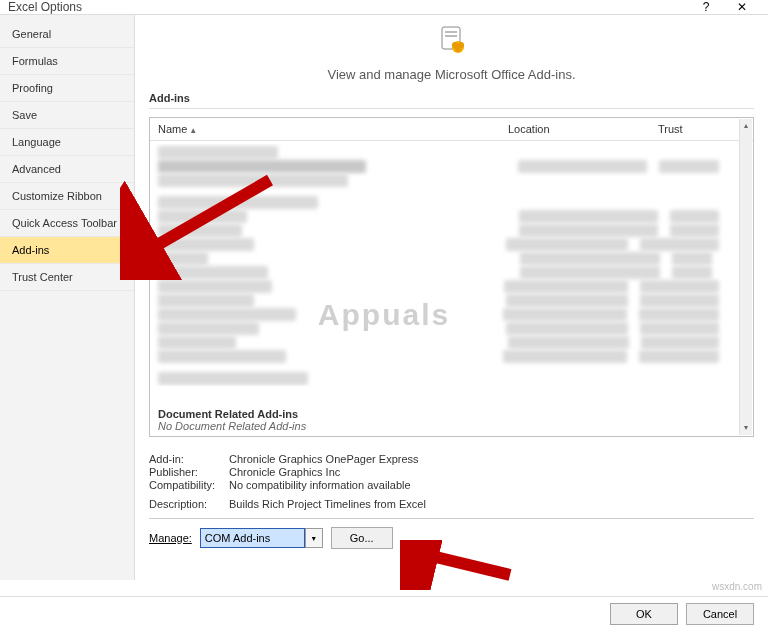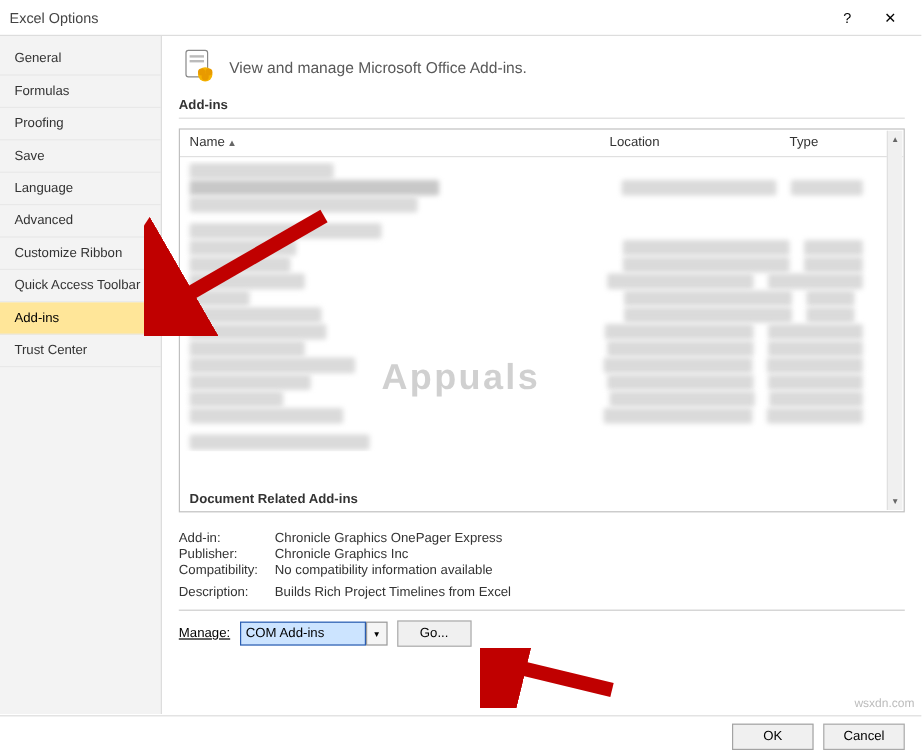--- a/index.html
+++ b/index.html
@@ -1,26 +1,26 @@
 <!DOCTYPE html>
 <html><head>
 <meta charset="utf-8">
 <style>
 * { box-sizing: border-box; margin: 0; padding: 0; }
 body { font-family: "Segoe UI", Tahoma, sans-serif; font-size: 11px; background: #fff; width: 768px; height: 630px; overflow: hidden; position: relative; }
-.titlebar { height: 30px; display: flex; align-items: center; padding: 0 8px; border-bottom: 1px solid #ddd; background: #fff; }
+.titlebar { height: 15px; display: flex; align-items: center; padding: 0 8px; border-bottom: 1px solid #ddd; background: #fff; }
 .titlebar-title { font-size: 12px; color: #444; }
 .titlebar-controls { margin-left: auto; display: flex; }
 .tb-btn { width: 36px; height: 28px; display: flex; align-items: center; justify-content: center; font-size: 12px; background: transparent; border: none; cursor: pointer; }
 .main { display: flex; height: 565px; }
 .sidebar { width: 135px; background: #f3f3f3; border-right: 1px solid #ddd; padding-top: 6px; }
 .sidebar-item { padding: 7px 12px; font-size: 11px; color: #333; cursor: pointer; border-bottom: 1px solid #e8e8e8; }
 .sidebar-item.selected { background: #ffe699; color: #000; }
 .content { flex: 1; padding: 10px 14px 0 14px; background: #fff; overflow: hidden; }
-.header-row { display: flex; align-items: center; gap: 10px; margin-bottom: 10px; }
+.header-row { display: flex; align-items: center; gap: 10px; margin-bottom: 10px; flex-direction: column; }
 .header-icon { width: 32px; height: 32px; position: relative; }
 .header-icon svg { width: 32px; height: 32px; }
 .header-text { font-size: 13px; color: #595959; }
 .section-title { font-size: 11px; font-weight: bold; color: #333; margin: 6px 0 4px 0; }
 .divider { height: 1px; background: #ddd; margin: 2px 0 8px 0; }
 .list-box { border: 1px solid #c0c0c0; height: 320px; position: relative; background: #fff; }
 .list-header { display: flex; padding: 5px 8px; border-bottom: 1px solid #e0e0e0; font-size: 11px; color: #333; }
 .col-name { flex: 0 0 350px; }
 .col-loc { flex: 0 0 150px; }
 .col-type { flex: 1; }
@@ -92,21 +92,21 @@
       <span class="header-text">View and manage Microsoft Office Add-ins.</span>
     </div>
 
     <div class="section-title">Add-ins</div>
     <div class="divider"></div>
 
     <div class="list-box">
       <div class="list-header">
         <div class="col-name"><span>Name</span><span class="sort-arrow">▲</span></div>
         <div class="col-loc">Location</div>
-        <div class="col-type">Type</div>
+        <div class="col-type">Trust</div>
       </div>
       <div class="list-body">
 
         <div class="blur-row">
             <div class="blur-cell" style="width:120px"></div>
             <div class="blur-cell" style="width:0"></div>
           </div>
         <div class="blur-row">
             <div class="blur-cell" style="width:210px;background:#c8c8c8"></div>
             <div class="blur-cell" style="width:130px;margin-left:140px"></div>
@@ -180,20 +180,21 @@
             <div class="blur-cell" style="width:150px"></div>
           </div>
 
       </div>
       <div class="scroll-track">
         <div class="scroll-arrow">▴</div>
         <div class="scroll-arrow" style="position:absolute;bottom:0;width:100%">▾</div>
       </div>
       <div class="doc-footer">
         <div class="doc-title">Document Related Add-ins</div>
+        <div class="doc-sub">No Document Related Add-ins</div>
       </div>
     </div>
 
     <div class="detail-block">
       <div class="detail-row">
           <div class="detail-label">Add-in:</div>
           <div class="detail-value">Chronicle Graphics OnePager Express</div>
         </div>
       <div class="detail-row">
           <div class="detail-label">Publisher:</div>

